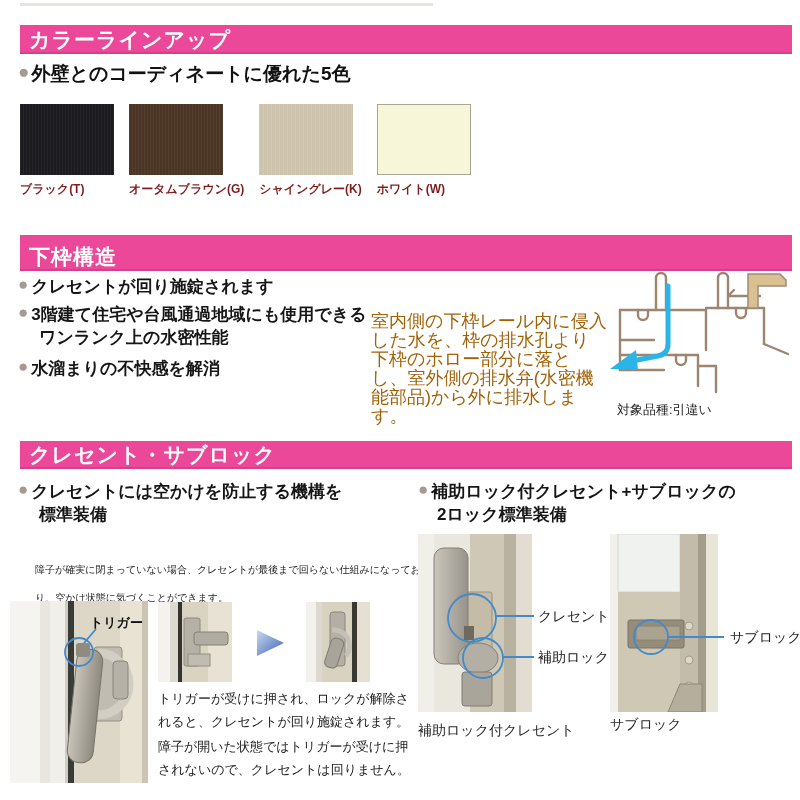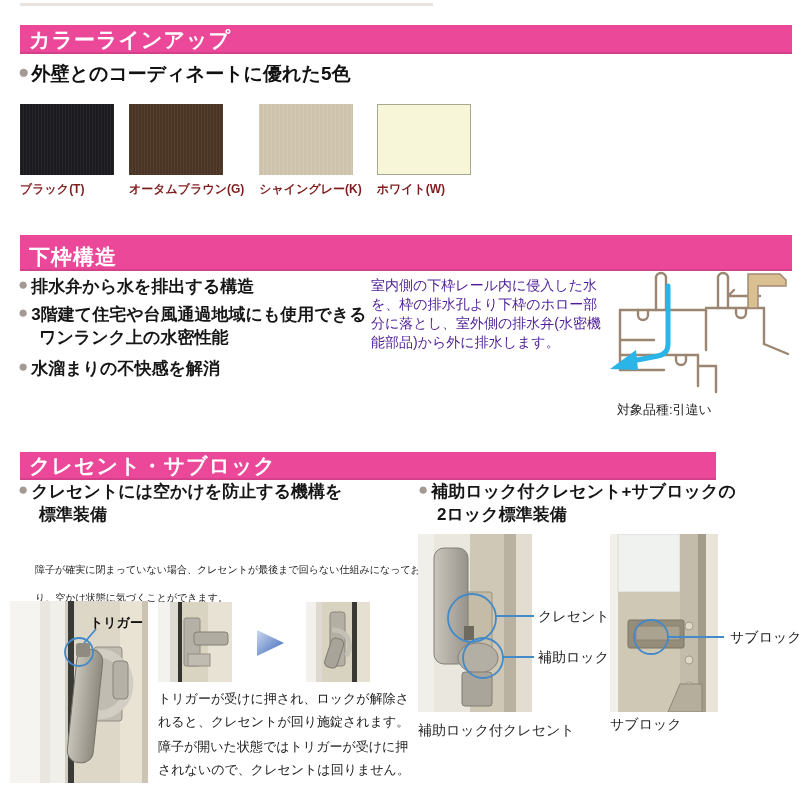--- a/index.html
+++ b/index.html
@@ -10,21 +10,21 @@
         padding-left:9px;box-sizing:border-box;box-shadow:inset 0 -2px 0 rgba(0,0,0,.10);letter-spacing:1px;}
   .blead{font-size:19px;font-weight:700;color:#111;display:flex;align-items:flex-start;}
   .blead .dot{color:#a49a93;margin-right:2px;}
   .b17{font-size:17px;font-weight:700;color:#161616;display:flex;align-items:flex-start;white-space:nowrap;}
   .b17 .dot{color:#a49a93;margin-right:3px;}
   .swrow{display:flex;gap:15px;}
   .chip{width:94px;height:71px;position:relative;}
   .grain{background-image:repeating-linear-gradient(90deg,rgba(255,255,255,.14) 0 1px,transparent 1px 4px);}
   .grain-dark{background-image:repeating-linear-gradient(90deg,rgba(255,255,255,.05) 0 1px,transparent 1px 3px);}
   .swlabel{margin-top:6px;font-size:12px;color:#7f1d1d;white-space:nowrap;font-weight:bold;}
-  .note{font-size:14px;line-height:19px;color:#4c1d95;}
+  .note{font-size:18px;line-height:19px;color:#a16207;margin-top:36px;}
   .para15{font-size:10px;line-height:28px;color:#222;margin-top:28px;}
   .para13{font-size:13px;line-height:23px;color:#222;}
   .calabel{font-size:14px;color:#222;white-space:nowrap;}
   .caption{font-size:14px;color:#2a2a2a;white-space:nowrap;}
   .ann-line{height:2px;background:#4489c8;}
   .dcap{font-size:13px;color:#222;white-space:nowrap;}
   svg text{font-family:"Liberation Sans","DejaVu Sans",sans-serif;}
 </style>
 </head>
 <body>
@@ -60,21 +60,21 @@
       <div class="swlabel">ホワイト(W)</div>
     </div>
   </div>
 
   <div class="abs hbar" style="left:20px;top:235px;width:772px;height:36px;">
     <span>下枠構造</span>
   </div>
 
   <div class="abs b17" style="left:18px;top:275px;">
     <span class="dot">●</span>
-    <span>排水弁から水を排出する構造</span>
+    <span>クレセントが回り施錠されます</span>
   </div>
   <div class="abs b17" style="left:18px;top:303px;">
     <span class="dot">●</span>
     <span>3階建て住宅や台風通過地域にも使用できる</span>
   </div>
   <div class="abs b17" style="left:39px;top:326px;">
     <span>ワンランク上の水密性能</span>
   </div>
   <div class="abs b17" style="left:18px;top:357px;">
     <span class="dot">●</span>
@@ -105,21 +105,21 @@
     </g>
     <path d="M150,8 h32 l6,6 v6 h-28 v22 h-10 z" fill="#dabf90" stroke="#a08a76" stroke-width="1.5"></path>
     <g>
       <path d="M70,20 V78 Q70,88 60,90 L34,95" fill="none" stroke="#2ab5e8" stroke-width="5" stroke-linecap="round"></path>
       <polygon points="38,84 12,103 40,104" fill="#2ab5e8"></polygon>
     </g>
   </svg>
 
   <div class="abs dcap" style="left:617px;top:401px;">対象品種:引違い</div>
 
-  <div class="abs hbar" style="left:20px;top:452px;width:696px;height:28px;">
+  <div class="abs hbar" style="left:20px;top:441px;width:772px;height:28px;">
     <span>クレセント・サブロック</span>
   </div>
 
   <div class="abs b17" style="left:18px;top:480px;">
     <span class="dot">●</span>
     <span>クレセントには空かけを防止する機構を</span>
   </div>
   <div class="abs b17" style="left:39px;top:503px;align-items:center;">
     <span>標準装備</span>
   </div>

